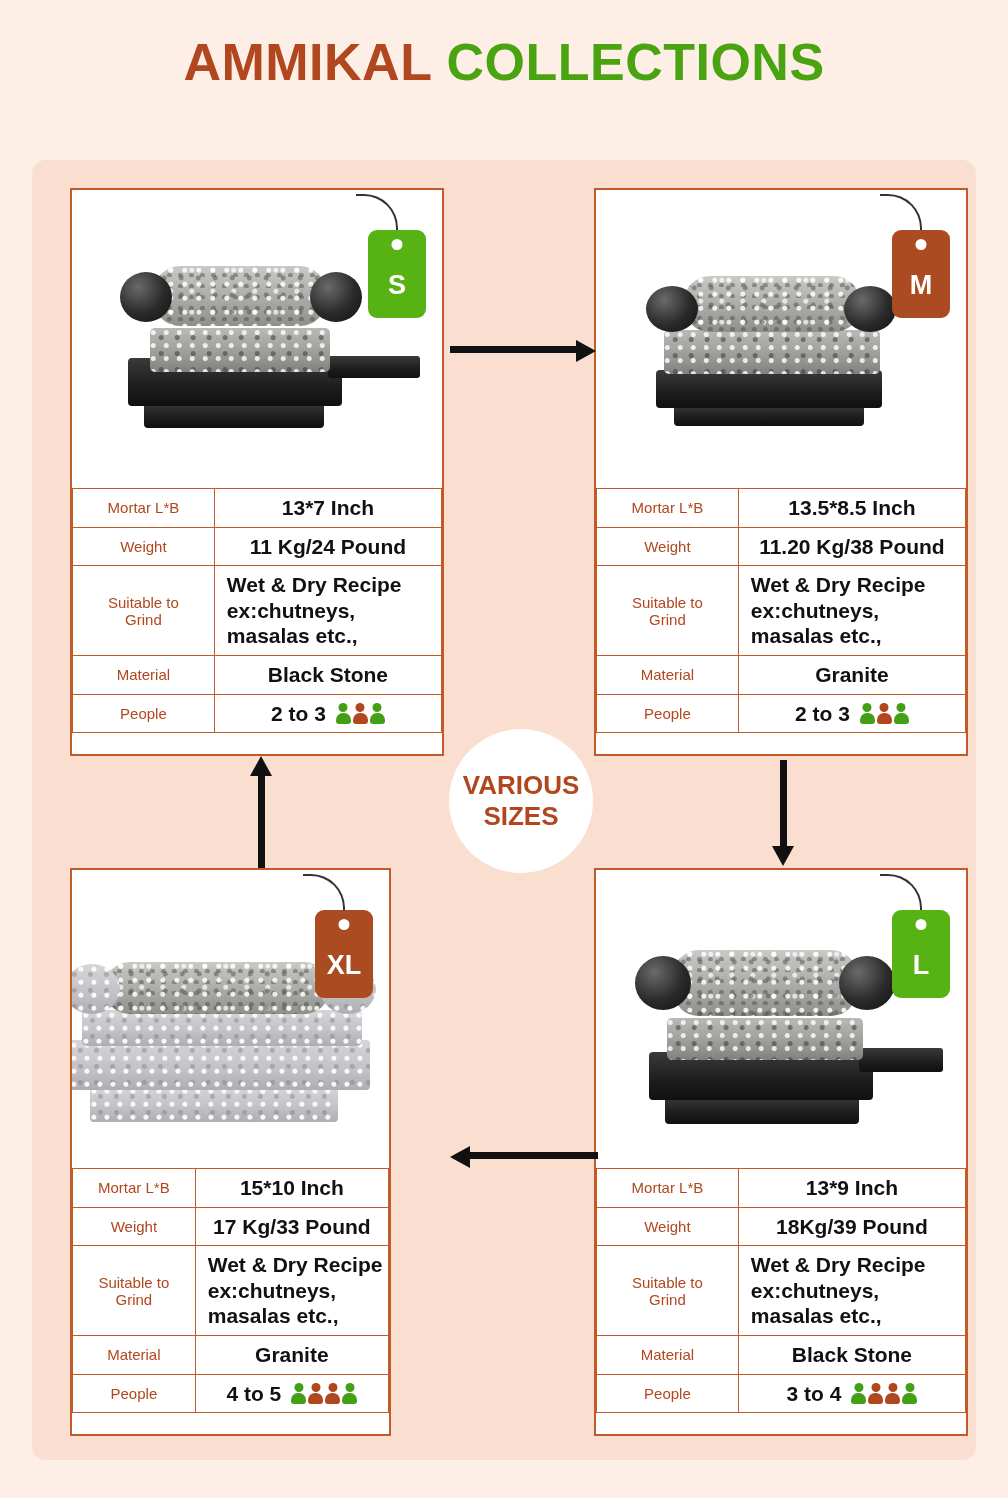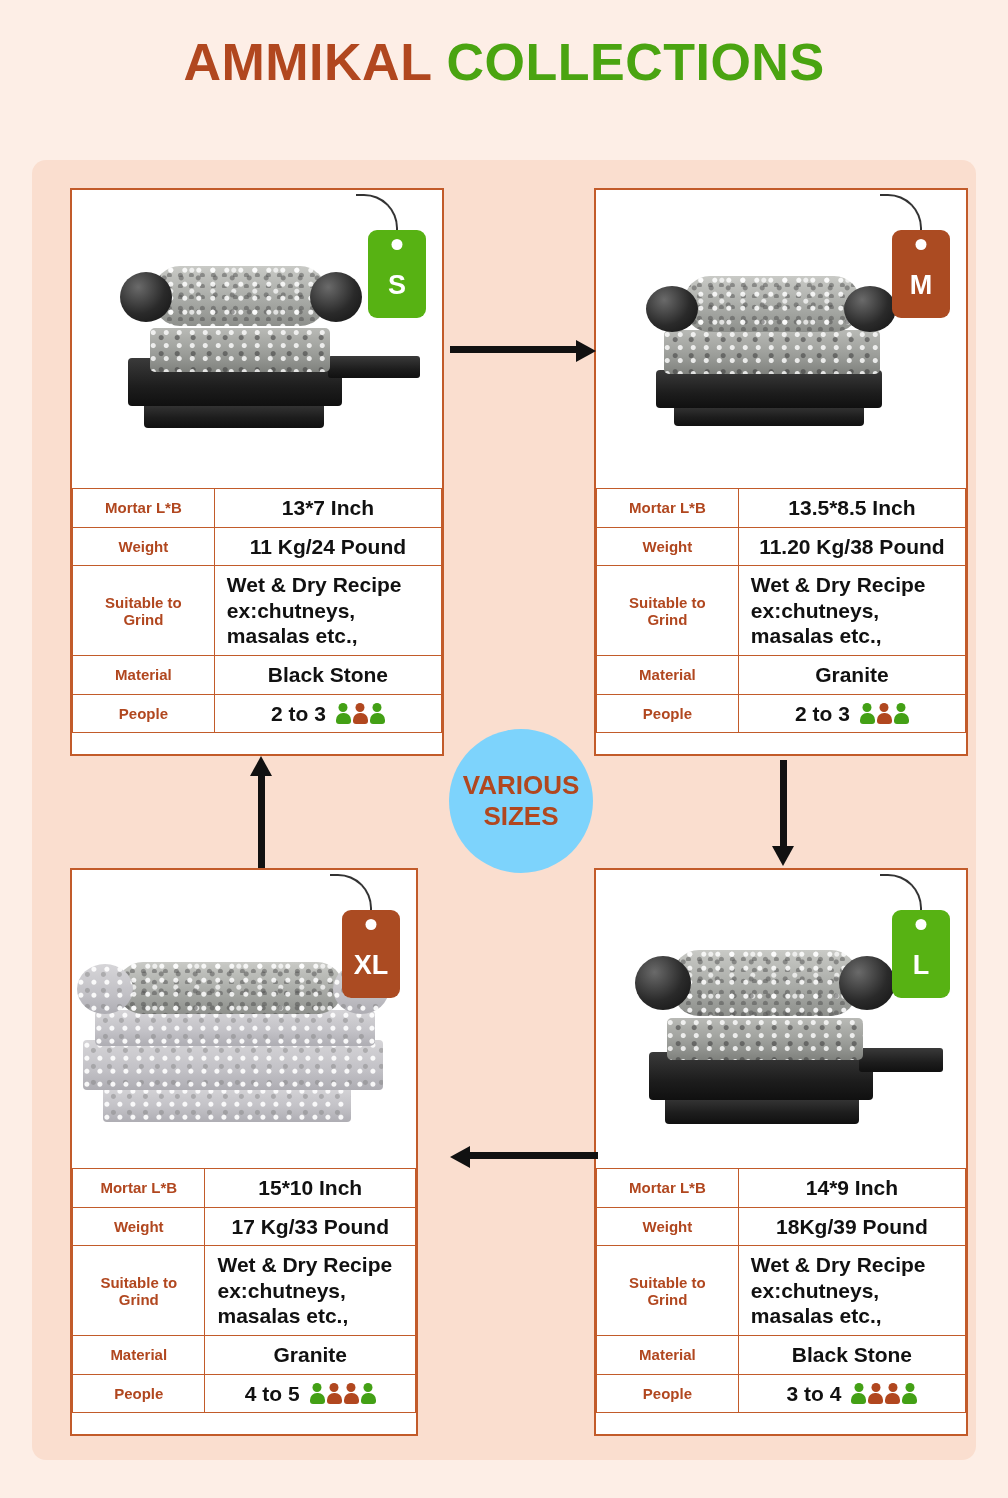--- a/index.html
+++ b/index.html
@@ -40,21 +40,21 @@
 
   
   .card {
     position: absolute;
     background: #ffffff;
     border: 2px solid #c25b2a;
     box-sizing: border-box;
   }
   .card-s  { left: 38px;  top: 28px;  width: 374px; height: 568px; }
   .card-m  { left: 562px; top: 28px;  width: 374px; height: 568px; }
-  .card-xl { left: 38px;  top: 708px; width: 348px; height: 568px; }
+  .card-xl { left: 38px;  top: 708px; width: 321px; height: 568px; }
   .card-l  { left: 562px; top: 708px; width: 374px; height: 568px; }
 
   .photo {
     position: relative;
     height: 298px;
     overflow: hidden;
   }
   .card-xl .photo, .card-l .photo { height: 298px; }
 
   
@@ -169,21 +169,21 @@
   table.spec td {
     border: 1px solid #c25b2a;
     padding: 6px 4px;
     vertical-align: middle;
   }
   td.lbl {
     width: 36%;
     text-align: center;
     color: #b1471f;
     font-size: 15px;
-    font-weight: bold;
+    font-weight: normal;
   }
   td.val {
     text-align: center;
     color: #111;
     font-size: 21px;
     font-weight: bold;
     line-height: 1.22;
   }
   td.val.multi {
     text-align: left;
@@ -235,21 +235,21 @@
   .head-up    { border-left: 11px solid transparent; border-right: 11px solid transparent; border-bottom: 20px solid #111; }
 
   
   .center-badge {
     position: absolute;
     left: 417px;
     top: 569px;
     width: 144px;
     height: 144px;
     border-radius: 50%;
-    background: #7dd3fc;
+    background: #ffffff;
     display: flex;
     align-items: center;
     justify-content: center;
     text-align: center;
     color: #b1471f;
     font-size: 26px;
     font-weight: bold;
     line-height: 1.2;
   }
 </style>
@@ -445,21 +445,21 @@
         <div class="tag-string"></div>
         <div class="tag-body tag-green">
           <span>L</span>
         </div>
       </div>
     </div>
     <table class="spec">
       <tbody>
           <tr>
         <td class="lbl">Mortar L*B</td>
-        <td class="val">14*9 Inch</td>
+        <td class="val">13*9 Inch</td>
       </tr>
       <tr>
         <td class="lbl">Weight</td>
         <td class="val">18Kg/39 Pound</td>
       </tr>
       <tr>
         <td class="lbl">
           <div>Suitable to</div>
           <div>Grind</div>
         </td>

